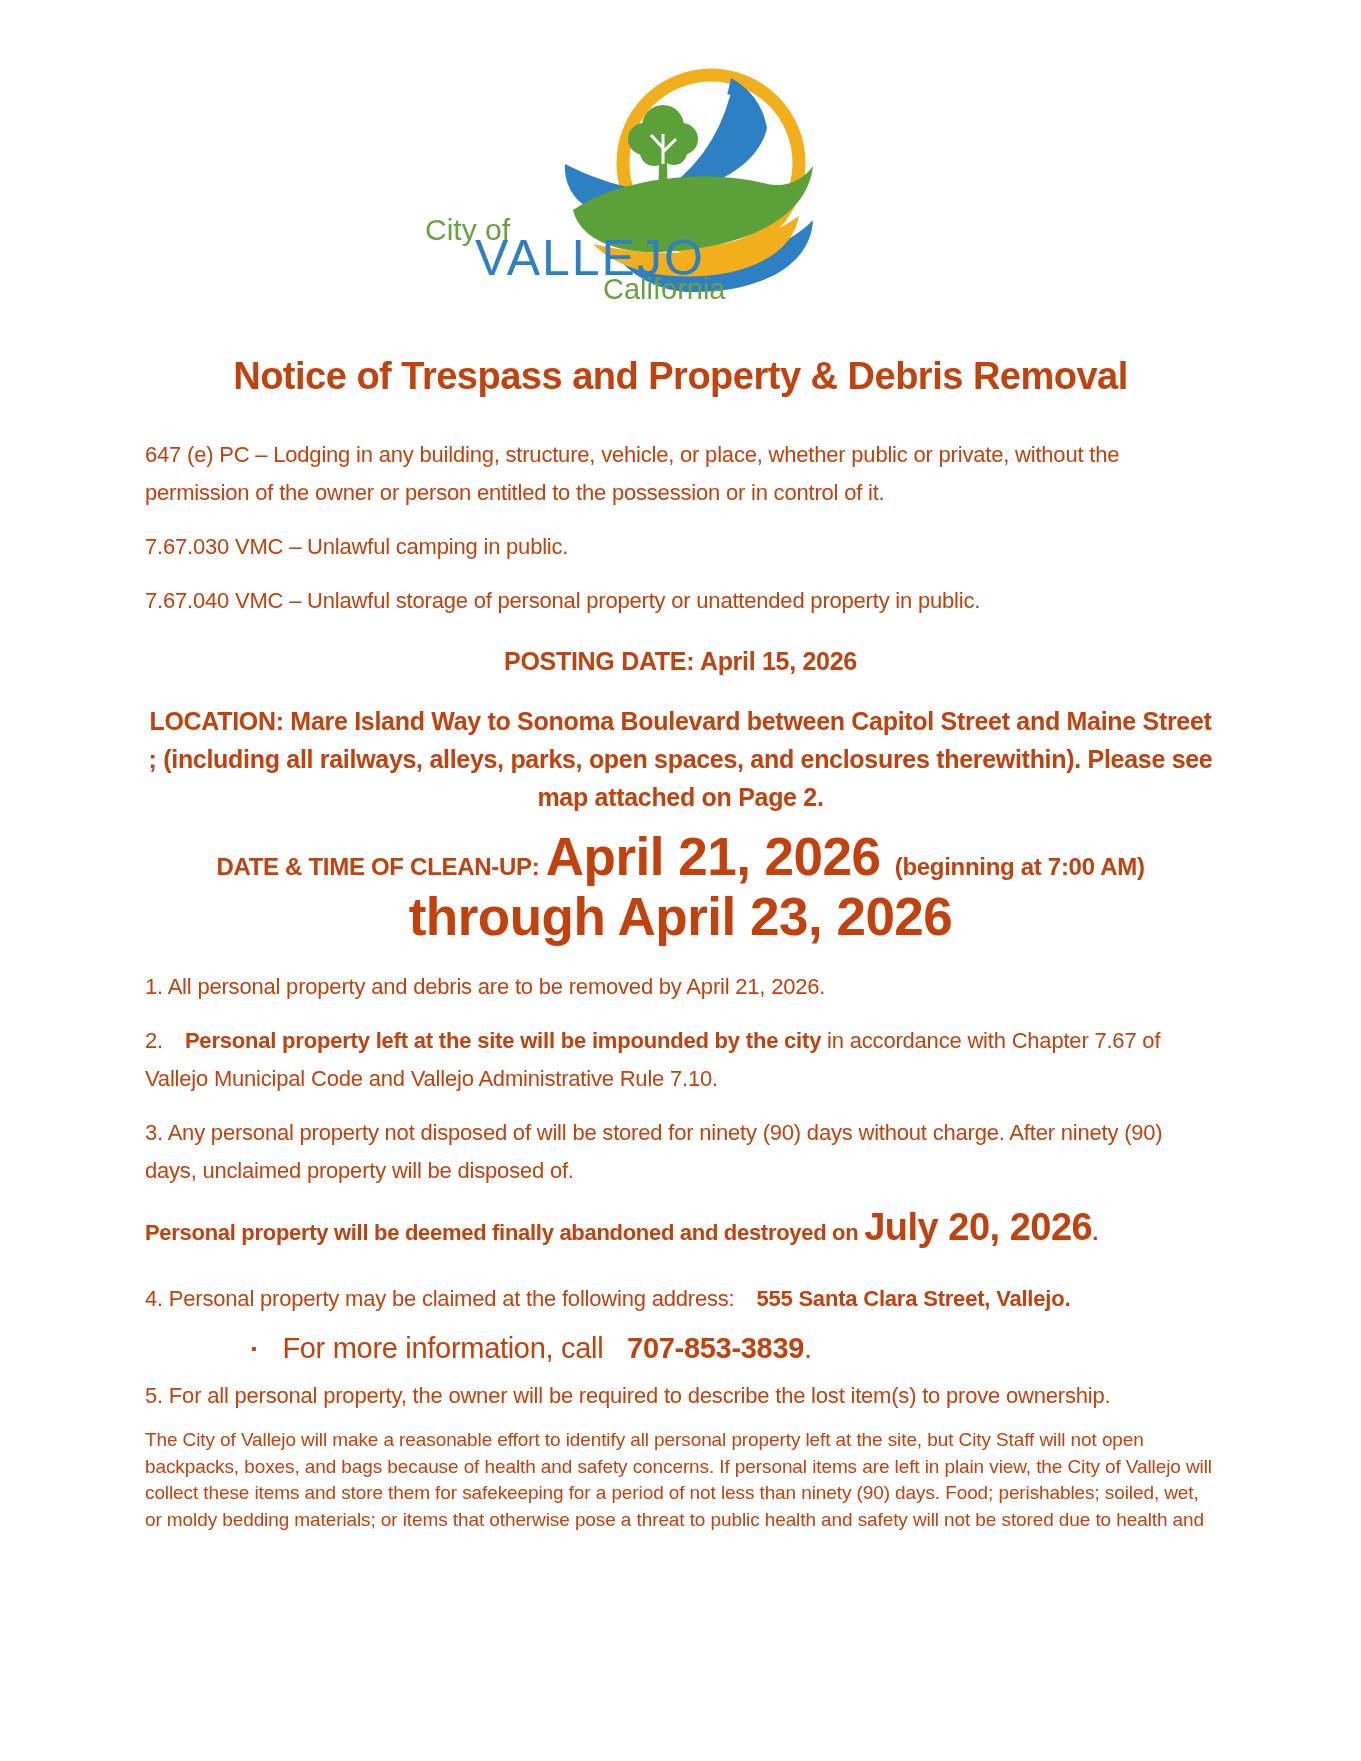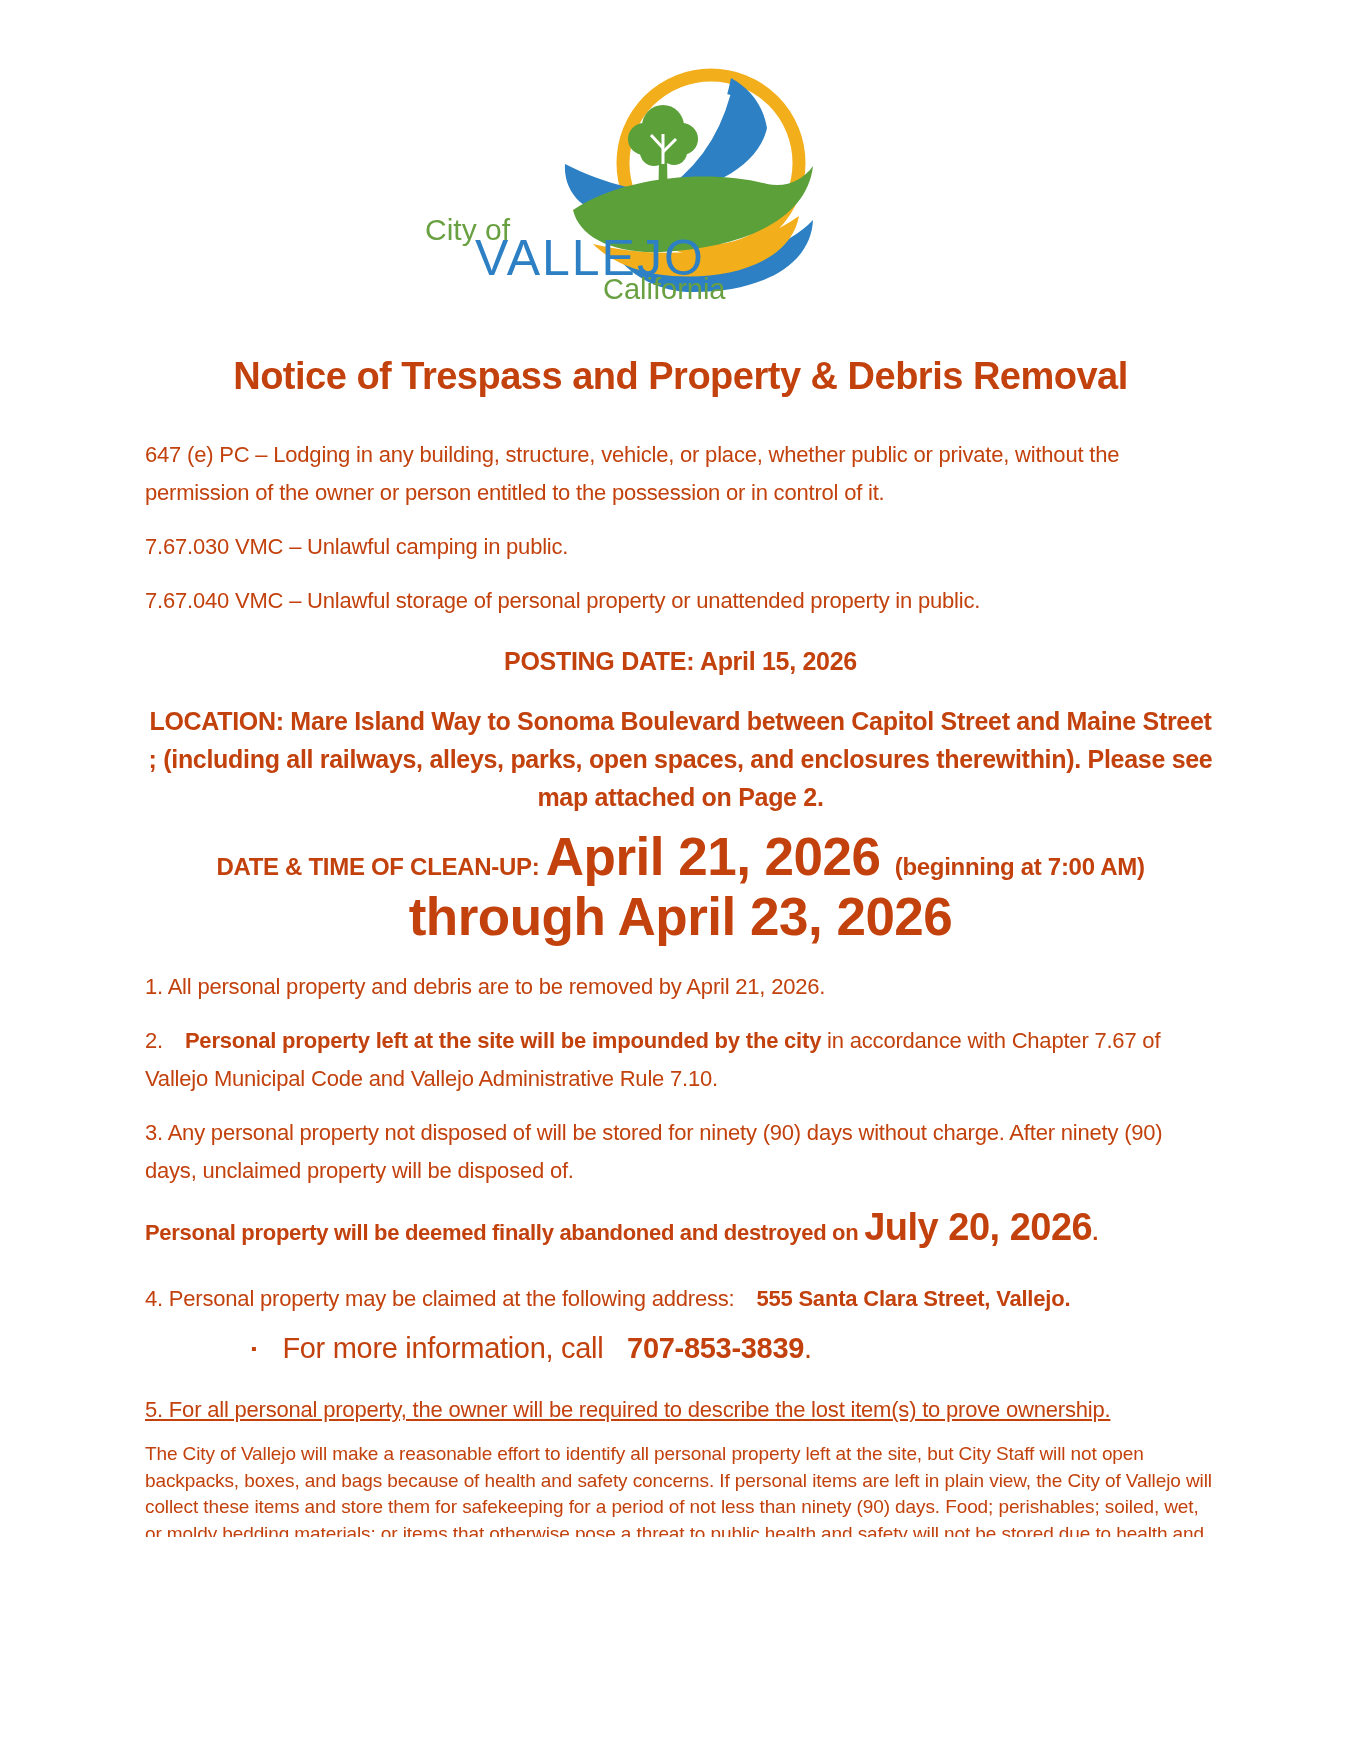--- a/index.html
+++ b/index.html
@@ -82,21 +82,21 @@
     font-size: 29px;
     line-height: 40px;
     letter-spacing: -0.3px;
   }
   .bullet-square {
     font-size: 16px;
     margin-right: 26px;
     position: relative;
     top: -4px;
   }
-  .item5 { margin-top: 18px; text-decoration: underline; }
+  .item5 { margin-top: 4px; }
 
   .fine-print {
     margin-top: 12px;
     font-size: 19px;
     line-height: 26.5px;
     letter-spacing: -0.1px;
   }
 
   .footer {
     position: absolute;

